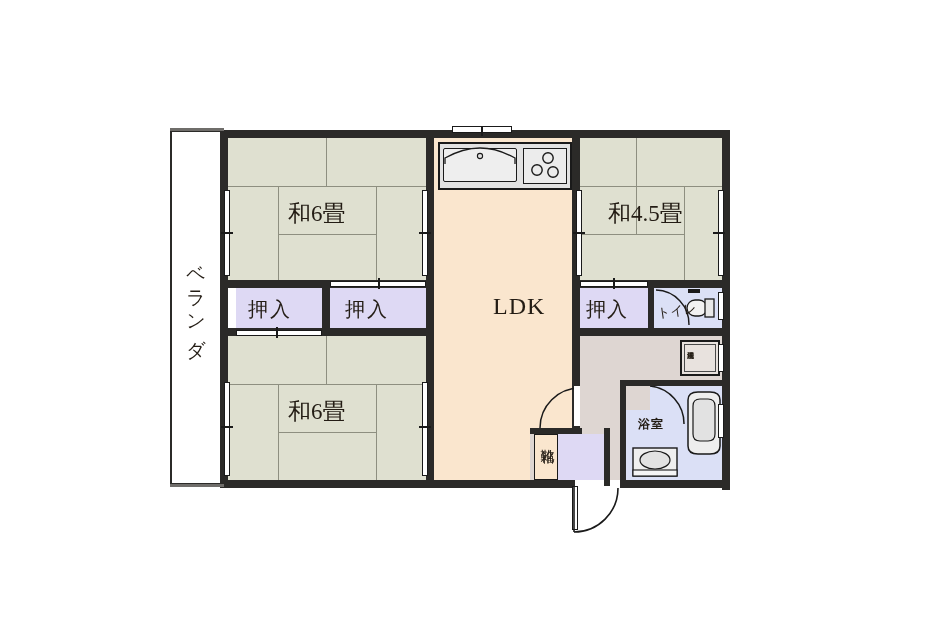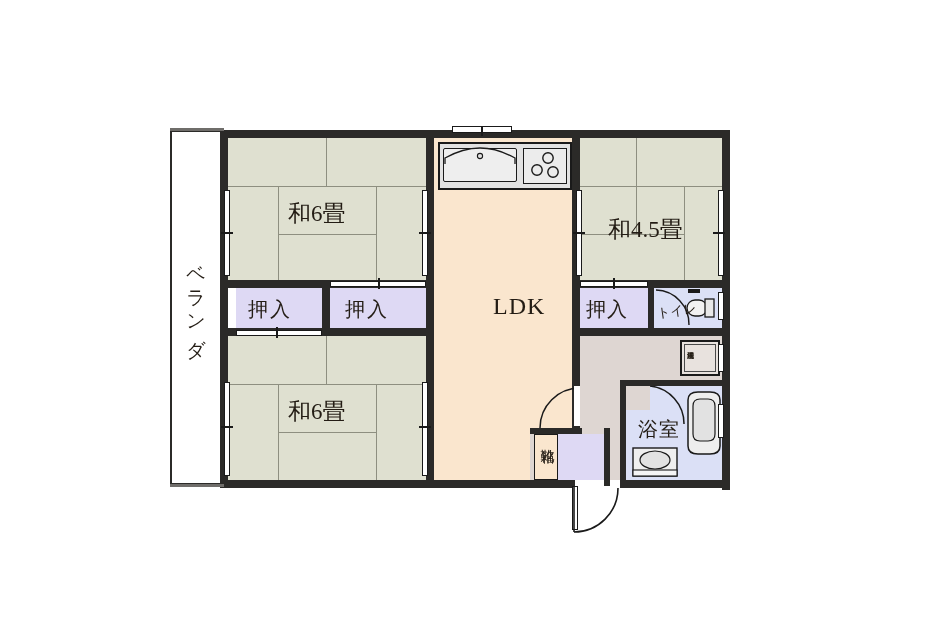--- a/index.html
+++ b/index.html
@@ -76,21 +76,21 @@
   <div class="seam" style="left:376px;top:384px;width:1px;height:96px;"></div>
   <div class="seam" style="left:278px;top:432px;width:98px;height:1px;"></div>
   <div class="lbl" style="left:288px;top:396px;font-size:23px;">和6畳</div>
 
   <div class="seam" style="left:580px;top:186px;width:142px;height:1px;"></div>
   <div class="seam" style="left:636px;top:138px;width:1px;height:48px;"></div>
   <div class="seam" style="left:636px;top:186px;width:1px;height:48px;"></div>
   <div class="seam" style="left:580px;top:234px;width:56px;height:1px;"></div>
   <div class="seam" style="left:684px;top:186px;width:1px;height:94px;"></div>
   <div class="seam" style="left:636px;top:234px;width:48px;height:1px;"></div>
-  <div class="lbl" style="left:608px;top:214px;font-size:23px;">和4.5畳</div>
+  <div class="lbl" style="left:608px;top:198px;font-size:23px;">和4.5畳</div>
 
   <div class="lbl" style="left:472px;top:293px;font-size:24px;letter-spacing:1px;margin-left:21px;">LDK</div>
 
   <div class="rect fixture" style="left:438px;top:142px;width:134px;height:48px;border:2px solid #1a1a1a;"></div>
 
   <div class="rect" style="left:443px;top:148px;width:74px;height:34px;border:1.5px solid #1a1a1a;background:#eeeeee;
               border-radius:2px;"></div>
   <svg style="position:absolute;left:443px;top:146px;width:74px;height:20px;" viewBox="0 0 74 20">
     <path d="M2 18 L2 12 Q20 2 37 2 Q54 2 72 12 L72 18" fill="#eeeeee" stroke="#1a1a1a" stroke-width="1.3"></path>
     <circle cx="37" cy="10" r="2.6" fill="#e2e2e2" stroke="#1a1a1a" stroke-width="1.1"></circle>
@@ -156,21 +156,21 @@
   <div class="rect" style="left:680px;top:340px;width:40px;height:36px;background:#e8e2de;border:2px solid #1a1a1a;"></div>
   <div class="rect" style="left:684px;top:344px;width:32px;height:28px;border:1px solid #4a4a4a;"></div>
   <div class="lbl tiny" style="left:686px;top:346px;writing-mode:vertical-rl;text-orientation:upright;
               height:25px;font-size:7px;letter-spacing:0px;">洗濯機置場</div>
 
   <div class="wall" style="left:620px;top:380px;width:102px;height:6px;"></div>
   <div class="wall" style="left:620px;top:380px;width:6px;height:100px;"></div>
   <div class="rect bath" style="left:626px;top:386px;width:96px;height:94px;"></div>
 
   <div class="rect hall" style="left:626px;top:386px;width:24px;height:24px;"></div>
-  <div class="lbl" style="left:638px;top:416px;font-size:20px;letter-spacing:1px;">浴室</div>
+  <div class="lbl" style="left:638px;top:416px;font-size:12px;letter-spacing:1px;font-weight:bold;">浴室</div>
 
   <svg style="position:absolute;left:684px;top:390px;width:40px;height:66px;" viewBox="0 0 40 66">
     <path d="M4 10 Q4 2 14 2 L26 2 Q36 2 36 10 L36 56 Q36 64 26 64 L14 64 Q4 64 4 56 Z" fill="#eeeeee" stroke="#1a1a1a" stroke-width="1.5"></path>
     <path d="M9 16 Q9 9 16 9 L24 9 Q31 9 31 16 L31 44 Q31 51 24 51 L16 51 Q9 51 9 44 Z" fill="#e2e2e2" stroke="#1a1a1a" stroke-width="1.2"></path>
   </svg>
 
   <svg style="position:absolute;left:632px;top:446px;width:46px;height:32px;" viewBox="0 0 46 32">
     <rect x="1" y="2" width="44" height="28" fill="#efefef" stroke="#1a1a1a" stroke-width="1.4"></rect>
     <ellipse cx="23" cy="14" rx="15" ry="9" fill="#e2e2e2" stroke="#1a1a1a" stroke-width="1.2"></ellipse>
     <rect x="1" y="24" width="44" height="6" fill="#f5f5f5" stroke="#1a1a1a" stroke-width="1.1"></rect>

